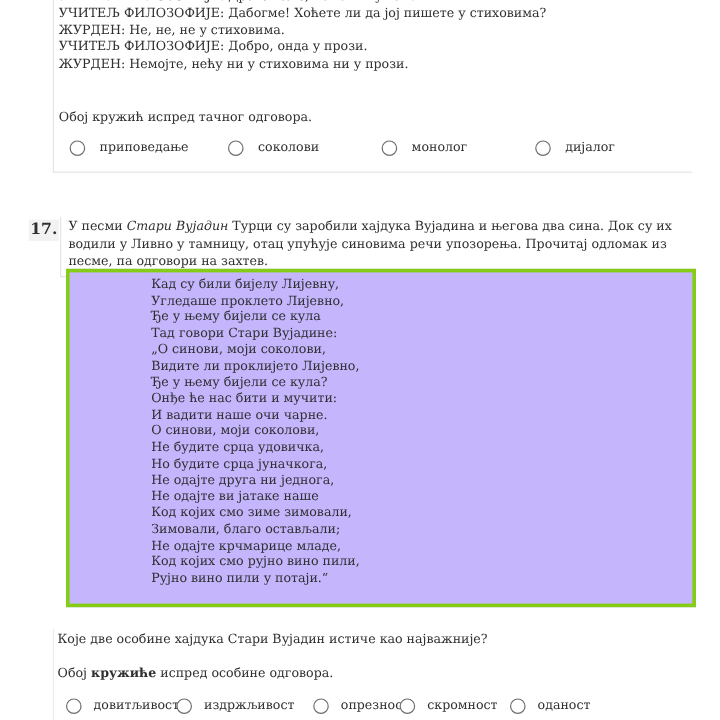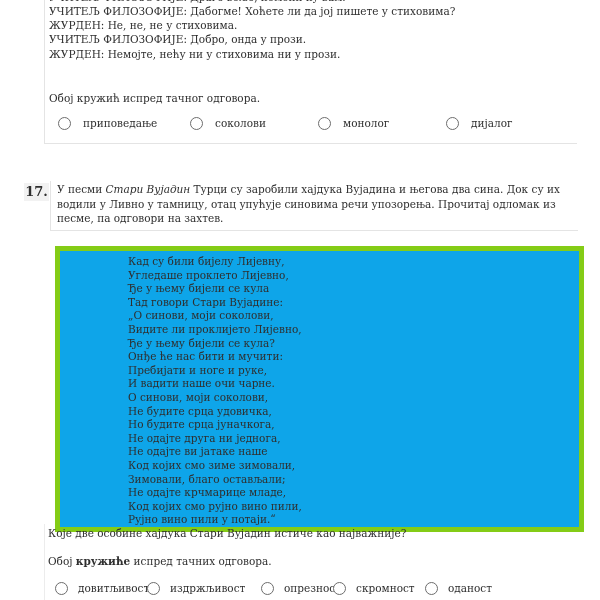--- a/index.html
+++ b/index.html
@@ -49,22 +49,22 @@
     border-left:1px solid #e4e4e4;
     border-bottom:1px solid #e4e4e4;
   }
   .q17-intro{
     left:57px;top:182px;width:519px;
     line-height:14.6px;white-space:pre-wrap;
   }
   .q17-intro .title{font-style:italic;text-align:center;}
 
   .poem-box{
-    left:55px;top:246px;width:519px;height:276px;
-    border:5px solid #84cc16;background:#0ea5e9;
+    left:55px;top:224px;width:519px;height:276px;
+    border:3px solid #84cc16;background:#c4b5fd;
   }
   .poem{padding:4px 0 0 68px;}
   .poem-line{line-height:13.6px;white-space:nowrap;}
 
   .q17-question{left:48px;top:526px;line-height:14px;}
   .instr2{left:48px;top:554px;line-height:14px;white-space:pre-wrap;}
   .instr2 .b{font-weight:bold;}
 
   .opts2{top:581px;}
   .opts2 .opt{gap:10px;}
@@ -122,38 +122,37 @@
 <div class="abs poem-box">
   <div class="poem">
       <div class="poem-line">Кад су били бијелу Лијевну,</div>
       <div class="poem-line">Угледаше проклето Лијевно,</div>
       <div class="poem-line">Ђе у њему бијели се кула</div>
       <div class="poem-line">Тад говори Стари Вујадине:</div>
       <div class="poem-line">„О синови, моји соколови,</div>
       <div class="poem-line">Видите ли проклијето Лијевно,</div>
       <div class="poem-line">Ђе у њему бијели се кула?</div>
       <div class="poem-line">Онђе ће нас бити и мучити:</div>
-      <div class="poem-line">Пребијати и ноге и руке,</div>
       <div class="poem-line">И вадити наше очи чарне.</div>
       <div class="poem-line">О синови, моји соколови,</div>
       <div class="poem-line">Не будите срца удовичка,</div>
       <div class="poem-line">Но будите срца јуначкога,</div>
       <div class="poem-line">Не одајте друга ни једнога,</div>
       <div class="poem-line">Не одајте ви јатаке наше</div>
       <div class="poem-line">Код којих смо зиме зимовали,</div>
       <div class="poem-line">Зимовали, благо остављали;</div>
       <div class="poem-line">Не одајте крчмарице младе,</div>
       <div class="poem-line">Код којих смо рујно вино пили,</div>
       <div class="poem-line">Рујно вино пили у потаји.“</div>
     </div>
 </div>
 
 <div class="abs q17-question">Које две особине хајдука Стари Вујадин истиче као најважније?</div>
 
-<div class="abs instr2"><span>Обој </span><span class="b">кружиће</span><span> испред тачних одговора.</span></div>
+<div class="abs instr2"><span>Обој </span><span class="b">кружиће</span><span> испред особине одговора.</span></div>
 
 <div class="abs opt-row opts2">
     <div class="opt">
     <span class="radio"></span>
     <span class="opt-label">довитљивост</span>
   </div>
     <div class="opt">
     <span class="radio"></span>
     <span class="opt-label">издржљивост</span>
   </div>

